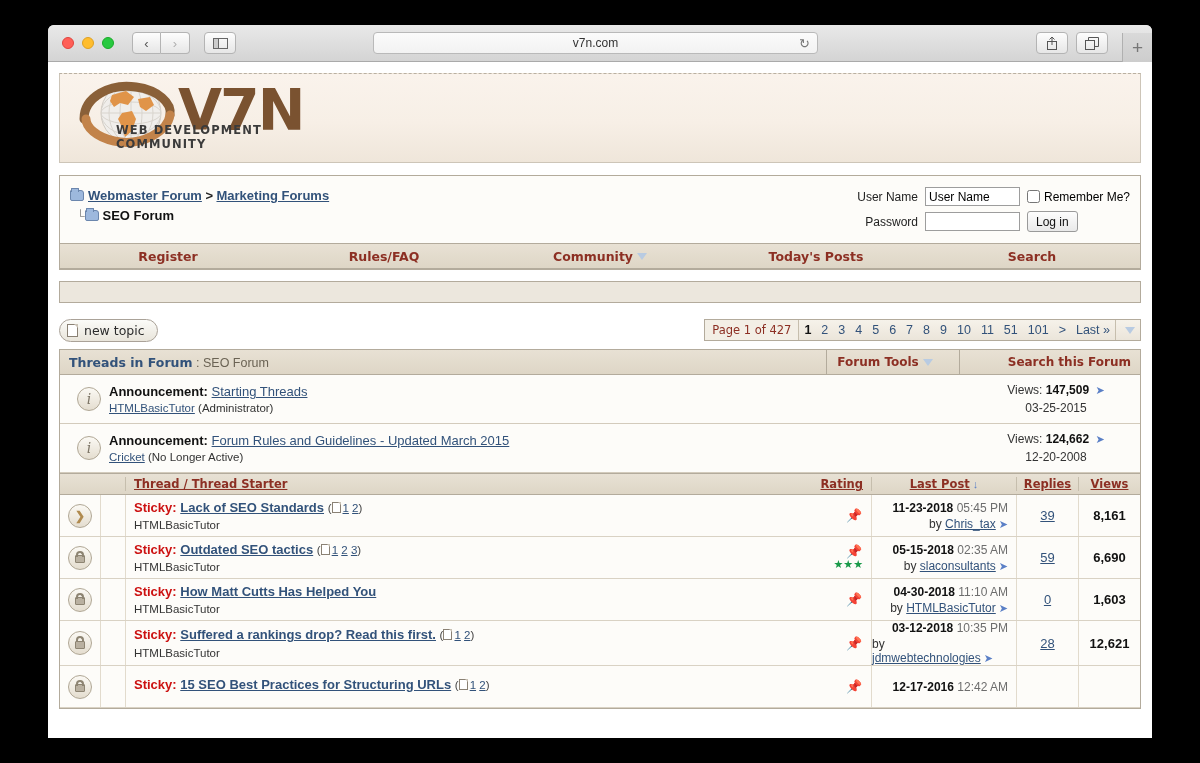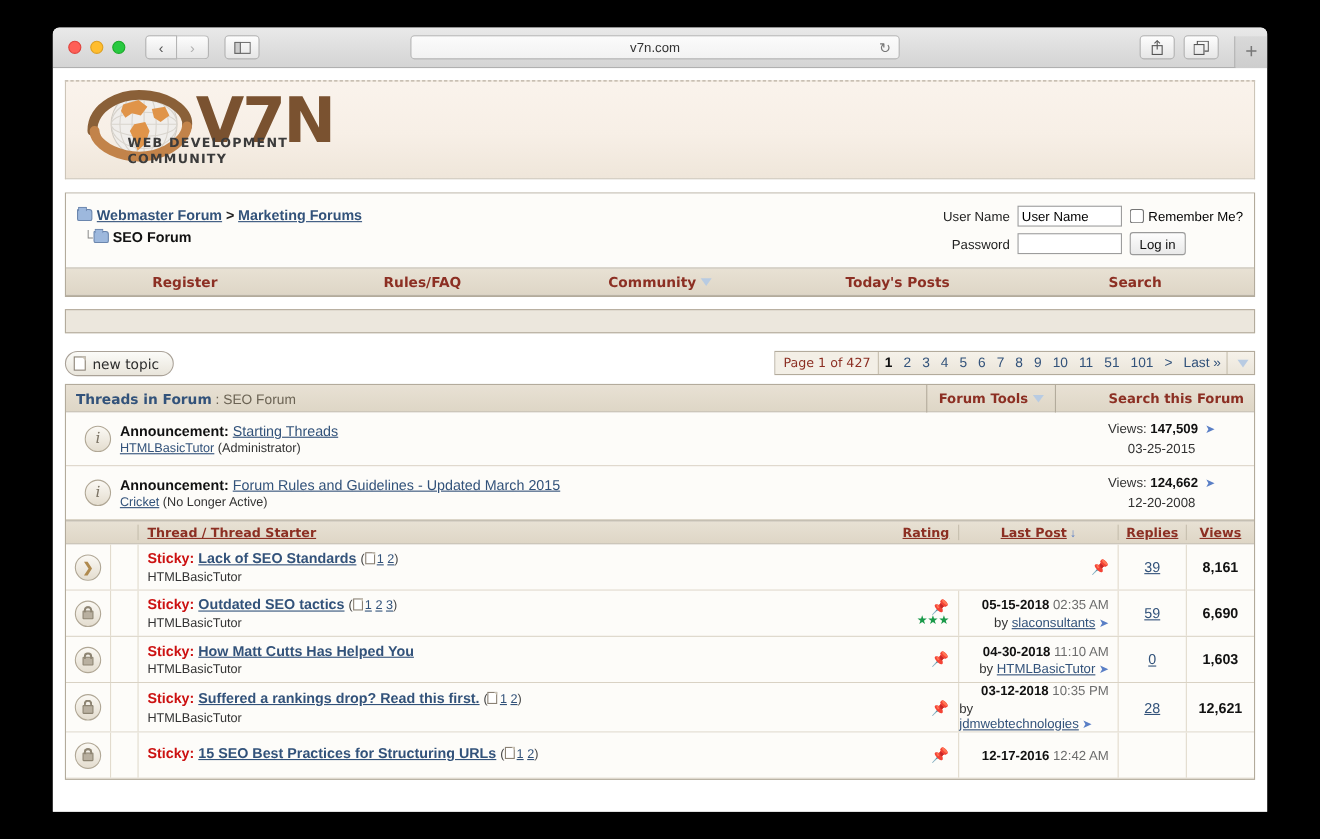--- a/index.html
+++ b/index.html
@@ -249,21 +249,21 @@
   .threadbox { margin: 4px 11px 0 11px; border: 1px solid #b3ab9c; background: #fff; }
   .thead {
     background: linear-gradient(to bottom,#e8e1d4,#ded6c6);
     border-bottom: 1px solid #b3ab9c;
     height: 25px; display: flex; align-items: center;
     padding: 0 9px; justify-content: space-between;
   }
   .thead .left { font-size: 12.5px; }
   .thead .left b { color: #32527a; font-family:"DejaVu Sans",sans-serif; }
   .thead .left span { color: #6b6354; }
-  .thead .right { display: flex; align-items: center; }
+  .thead .right { display: flex; align-items: center; gap: 16px; }
   .thead .right a {
     color: #8c2f23; font-weight: bold; font-size: 12px;
     text-decoration: none; padding: 0 10px;
     font-family: "DejaVu Sans", sans-serif;
     border-left: 1px solid #b3ab9c; height: 25px;
     display: flex; align-items: center;
   }
   .thead .right a:last-child { padding-right: 0; padding-left: 48px; }
 
   .ann {
@@ -608,20 +608,24 @@
             <div class="t-title">
               <span class="sticky">Sticky:</span>
               <a href="#" class="tlink">Lack of SEO Standards</a>
               <span class="pages">(<span class="multipg"></span><a href="#">1</a> <a href="#">2</a>)</span>
             </div>
             <div class="t-starter">HTMLBasicTutor</div>
           </div>
           <div class="t-rating">
             <span class="pin">📌</span>
           </div>
+          <div class="t-last">
+            <div class="d1"><b>11-23-2018</b> <span>05:45 PM</span></div>
+            <div class="d2"><span>by</span> <a href="#">Chris_tax</a><span class="goarrow">➤</span></div>
+          </div>
           <div class="t-rep">
               <a href="#">39</a>
             </div>
           <div class="t-views">8,161</div>
         </div>
 
         <div class="trow">
           <div class="t-icon">
             <div class="circ lock">
                 <span class="shack"></span>

